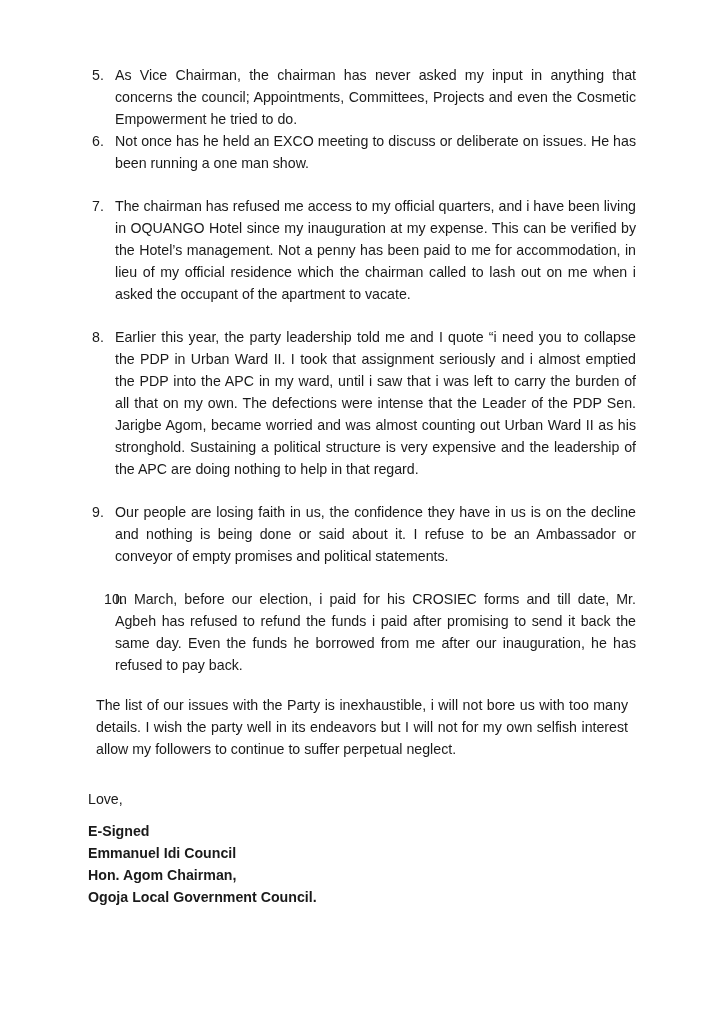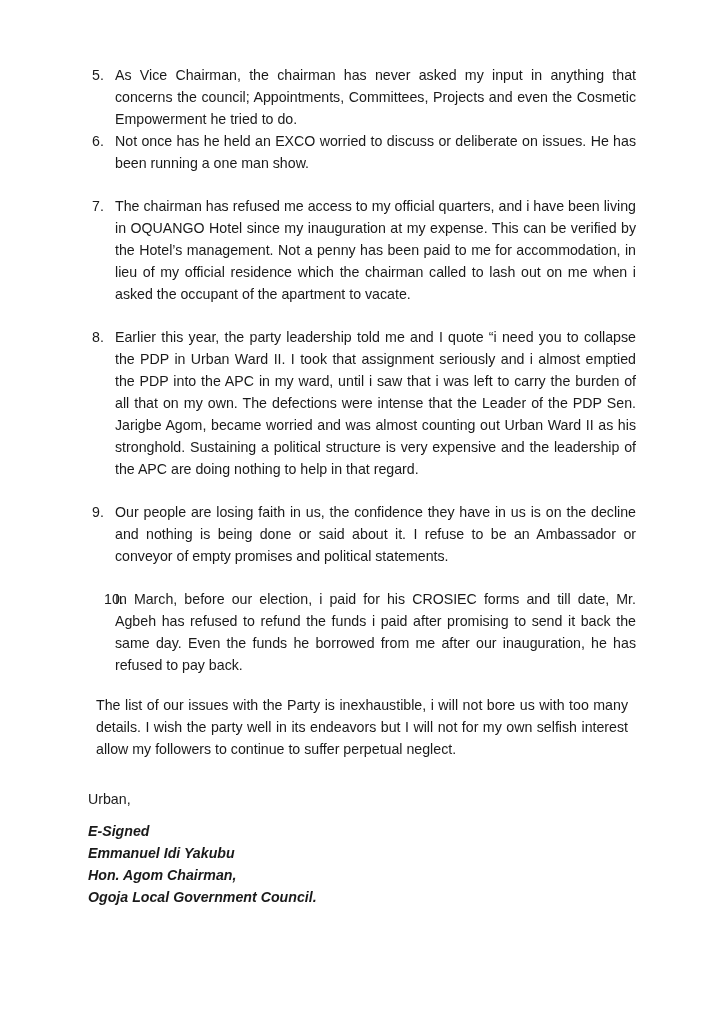--- a/index.html
+++ b/index.html
@@ -45,35 +45,34 @@
     .para {
       margin: 8px;
       text-align: justify;
       text-align-last: left;
     }
     .para-gap { height: 10px; }
     .closing { margin: 0; }
     .sig {
       margin: 0;
       font-weight: bold;
-      font-style: italic;
     }
   </style>
 </head>
 <body>
 
 <div class="page">
   <ol class="list">
     <li class="list-item">
       <span class="num">5.</span>
       <span>As Vice Chairman, the chairman has never asked my input in anything that concerns the council; Appointments, Committees, Projects and even the Cosmetic Empowerment he tried to do.</span>
     </li>
     <li class="list-item">
       <span class="num">6.</span>
-      <span>Not once has he held an EXCO worried to discuss or deliberate on issues. He has been running a one man show.</span>
+      <span>Not once has he held an EXCO meeting to discuss or deliberate on issues. He has been running a one man show.</span>
     </li>
     <div class="gap-lg"></div>
     <li class="list-item">
       <span class="num">7.</span>
       <span>The chairman has refused me access to my official quarters, and i have been living in OQUANGO Hotel since my inauguration at my expense. This can be verified by the Hotel’s management. Not a penny has been paid to me for accommodation, in lieu of my official residence which the chairman called to lash out on me when i asked the occupant of the apartment to vacate.</span>
     </li>
     <div class="gap-lg"></div>
     <li class="list-item">
       <span class="num">8.</span>
       <span>Earlier this year, the party leadership told me and I quote “i need you to collapse the PDP in Urban Ward II. I took that assignment seriously and i almost emptied the PDP into the APC in my ward, until i saw that i was left to carry the burden of all that on my own. The defections were intense that the Leader of the PDP Sen. Jarigbe Agom, became worried and was almost counting out Urban Ward II as his stronghold. Sustaining a political structure is very expensive and the leadership of the APC are doing nothing to help in that regard.</span>
@@ -87,22 +86,22 @@
     <li class="list-item ten">
       <span class="num">10.</span>
       <span>In March, before our election, i paid for his CROSIEC forms and till date, Mr. Agbeh has refused to refund the funds i paid after promising to send it back the same day. Even the funds he borrowed from me after our inauguration, he has refused to pay back.</span>
     </li>
   </ol>
 
   <div class="para-gap"></div>
   <p class="para">The list of our issues with the Party is inexhaustible, i will not bore us with too many details. I wish the party well in its endeavors but I will not for my own selfish interest allow my followers to continue to suffer perpetual neglect.</p>
   <div class="para-gap"></div>
   <div class="para-gap"></div>
-  <p class="closing">Urban,</p>
+  <p class="closing">Love,</p>
   <div class="para-gap"></div>
 
   <div class="signature-block">
     <p class="sig">E-Signed</p>
-    <p class="sig">Emmanuel Idi Yakubu</p>
+    <p class="sig">Emmanuel Idi Council</p>
     <p class="sig">Hon. Agom Chairman,</p>
     <p class="sig">Ogoja Local Government Council.</p>
   </div>
 </div>
 
 </body></html>

